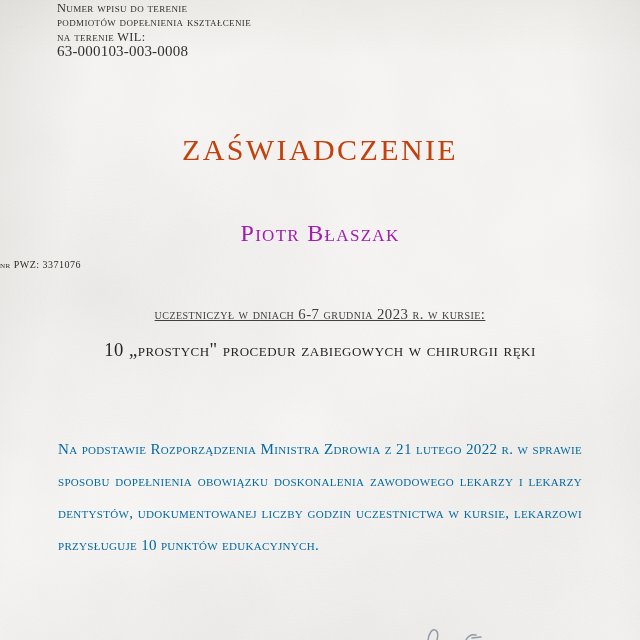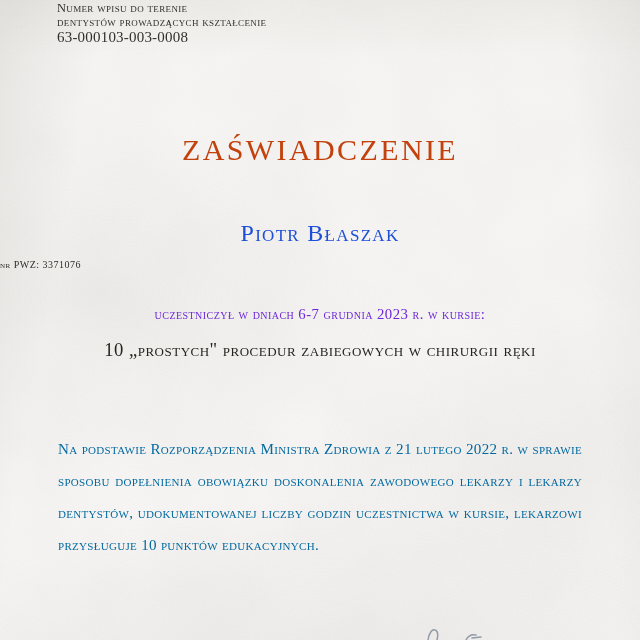--- a/index.html
+++ b/index.html
@@ -73,21 +73,21 @@
   
   #recipient {
     position: absolute;
     left: 0;
     right: 0;
     top: 220px;
     text-align: center;
     font-variant: small-caps;
     font-size: 24px;
     letter-spacing: 1.3px;
-    color: #1d4ed8;
+    color: #a21caf;
   }
   #pwz {
     position: absolute;
     left: 0;
     right: 0;
     top: 259px;
     font-variant: small-caps;
     font-size: 10px;
     letter-spacing: .5px;
     color: #2e2b27;
@@ -96,21 +96,22 @@
   
   #attendance {
     position: absolute;
     left: 0;
     right: 0;
     top: 306px;
     text-align: center;
     font-variant: small-caps;
     font-size: 14.8px;
     letter-spacing: .45px;
-    color: #6d28d9;
+    color: #404040;
+    text-decoration: underline;
   }
   #course {
     position: absolute;
     left: 0;
     right: 0;
     top: 339px;
     text-align: center;
     font-variant: small-caps;
     font-size: 18.6px;
     letter-spacing: .5px;
@@ -195,21 +196,22 @@
           <feFuncA type="linear" slope="0.16" intercept="0"></feFuncA>
         </feComponentTransfer>
       </filter>
     </defs>
     <rect width="640" height="640" filter="url(#blotchFilter)" fill="#b9b7b4"></rect>
     <rect width="640" height="640" filter="url(#grainFilter)" fill="#a8a6a3"></rect>
   </svg>
 
   <div id="registry">
     <div>Numer wpisu do terenie</div>
-    <div>dentystów prowadzących kształcenie</div>
+    <div>podmiotów dopełnienia kształcenie</div>
+    <div>na terenie WIL:</div>
     <div class="num">63-000103-003-0008</div>
   </div>
 
   <div id="title">ZAŚWIADCZENIE</div>
 
   <div id="recipient">Piotr Błaszak</div>
   <div id="pwz">nr PWZ: 3371076</div>
 
   <div id="attendance">uczestniczył w dniach 6-7 grudnia 2023 r. w kursie:</div>
   <div id="course">10 „prostych" procedur zabiegowych w chirurgii ręki</div>

